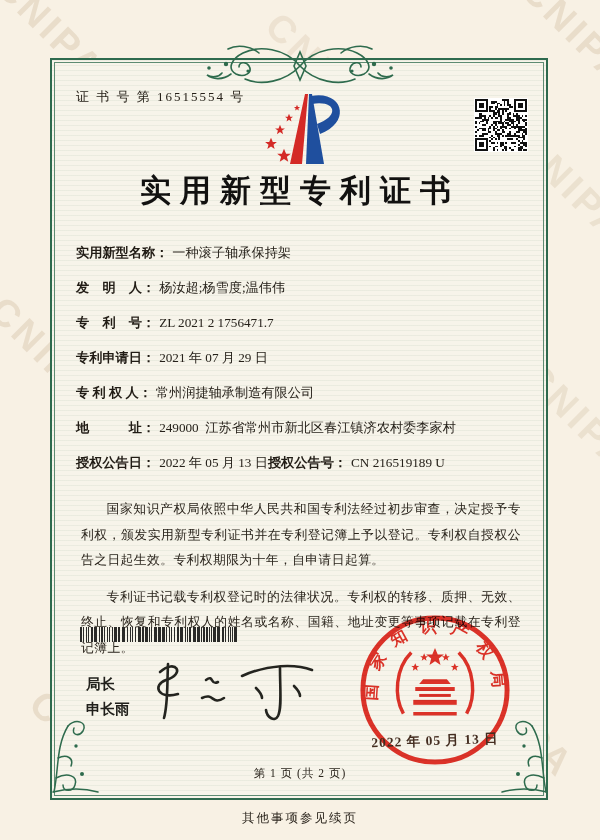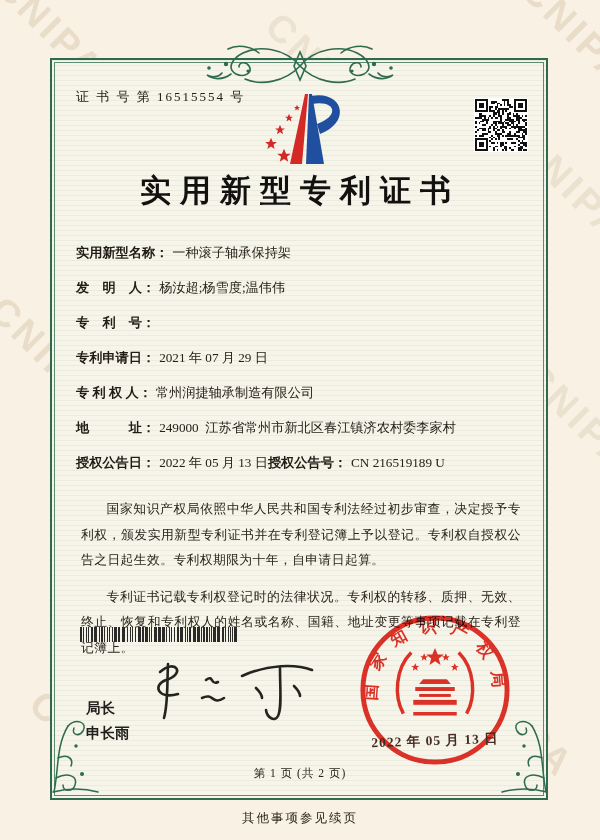--- a/index.html
+++ b/index.html
@@ -43,21 +43,21 @@
   .lbl{font-weight:600;white-space:pre-wrap;color:#211c15;}
   .val{white-space:pre-wrap;margin-left:4px;color:#26211a;}
   .pair2{display:flex;}
   .paras{
     position:absolute;left:70px;top:486px;width:462px;
     font-size:12.8px;line-height:25.5px;letter-spacing:.4px;
     text-align:justify;color:#2a241c;
   }
   .paras p{margin:11px;text-indent:2em;}
   .barcode{position:absolute;left:80px;top:627px;}
-  .signer{position:absolute;left:86px;top:672px;font-size:14.5px;font-weight:600;line-height:25px;color:#21201c;margin-top:24px;}
+  .signer{position:absolute;left:86px;top:672px;font-size:14.5px;font-weight:600;line-height:25px;color:#21201c;}
   .signature{position:absolute;left:138px;top:650px;}
   .seal{position:absolute;left:356px;top:611px;width:158px;height:158px;mix-blend-mode:multiply;opacity:.95;}
   .seal-date{
     position:absolute;left:-10px;width:178px;top:121px;text-align:center;
     font-size:13.5px;font-weight:700;letter-spacing:1px;color:#3c2317;
     transform:rotate(-2deg);font-family:"Liberation Serif",serif;
   }
   .page-info{position:absolute;left:0;right:0;top:766px;text-align:center;font-size:11.5px;letter-spacing:1px;color:#2a241c;}
   .note{position:absolute;left:0;right:0;top:810px;text-align:center;font-size:12.5px;letter-spacing:2px;color:#2a241c;}
 </style>
@@ -448,20 +448,21 @@
   <div class="field-row">
     <span class="lbl">实用新型名称：</span>
     <span class="val">一种滚子轴承保持架</span>
   </div>
   <div class="field-row">
     <span class="lbl">发　明　人：</span>
     <span class="val">杨汝超;杨雪度;温伟伟</span>
   </div>
   <div class="field-row">
     <span class="lbl">专　利　号：</span>
+    <span class="val">ZL 2021 2 1756471.7</span>
   </div>
   <div class="field-row">
     <span class="lbl">专利申请日：</span>
     <span class="val">2021 年 07 月 29 日</span>
   </div>
   <div class="field-row">
     <span class="lbl">专 利 权 人：</span>
     <span class="val">常州润捷轴承制造有限公司</span>
   </div>
   <div class="field-row">

